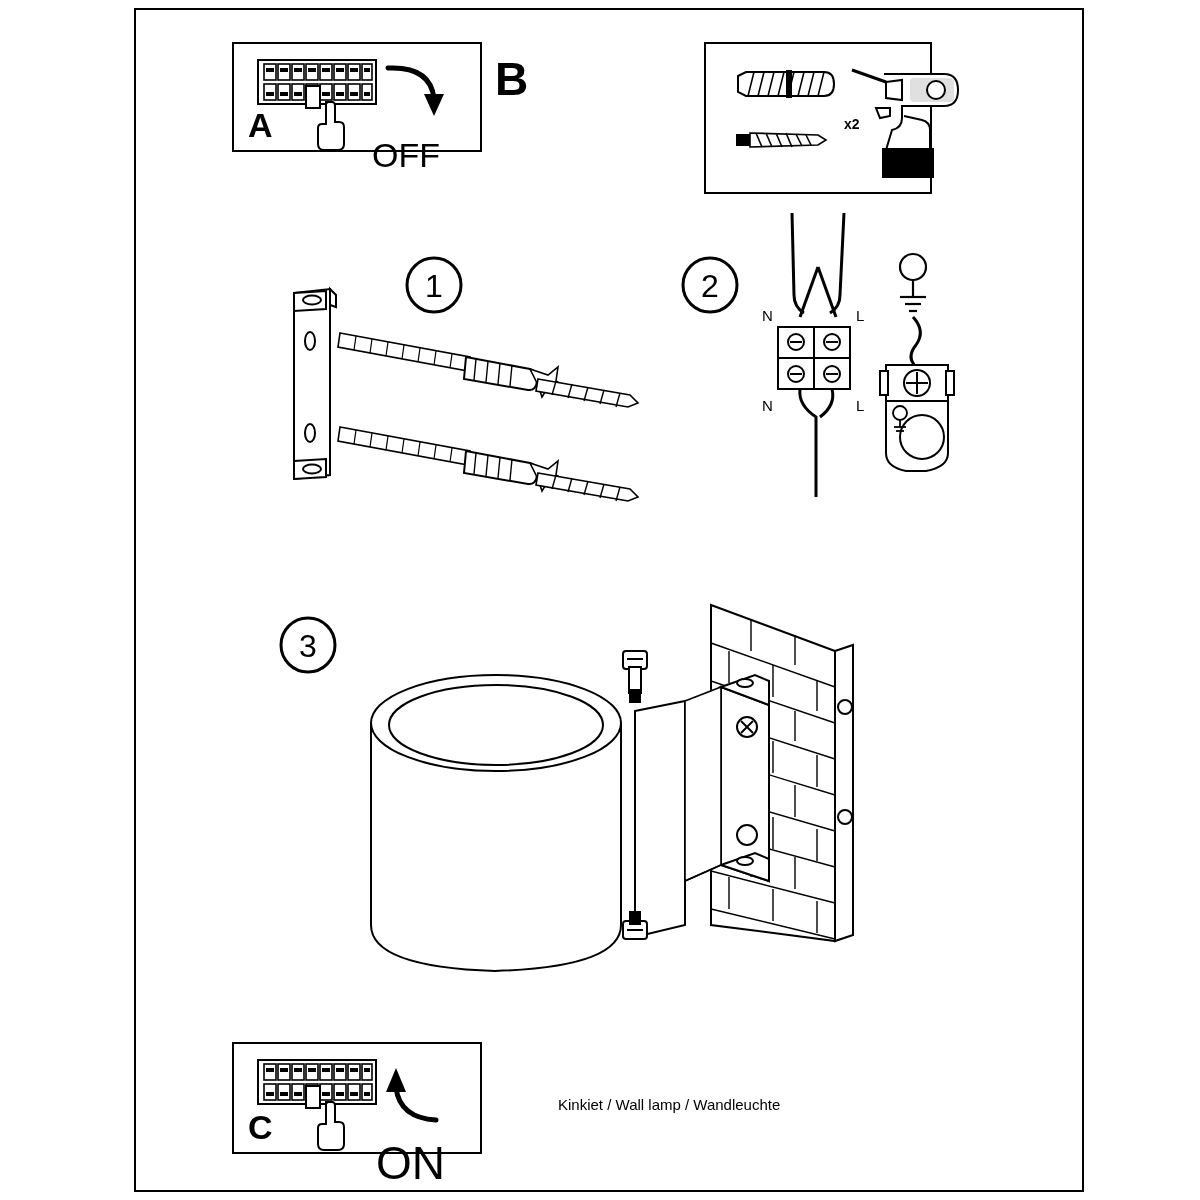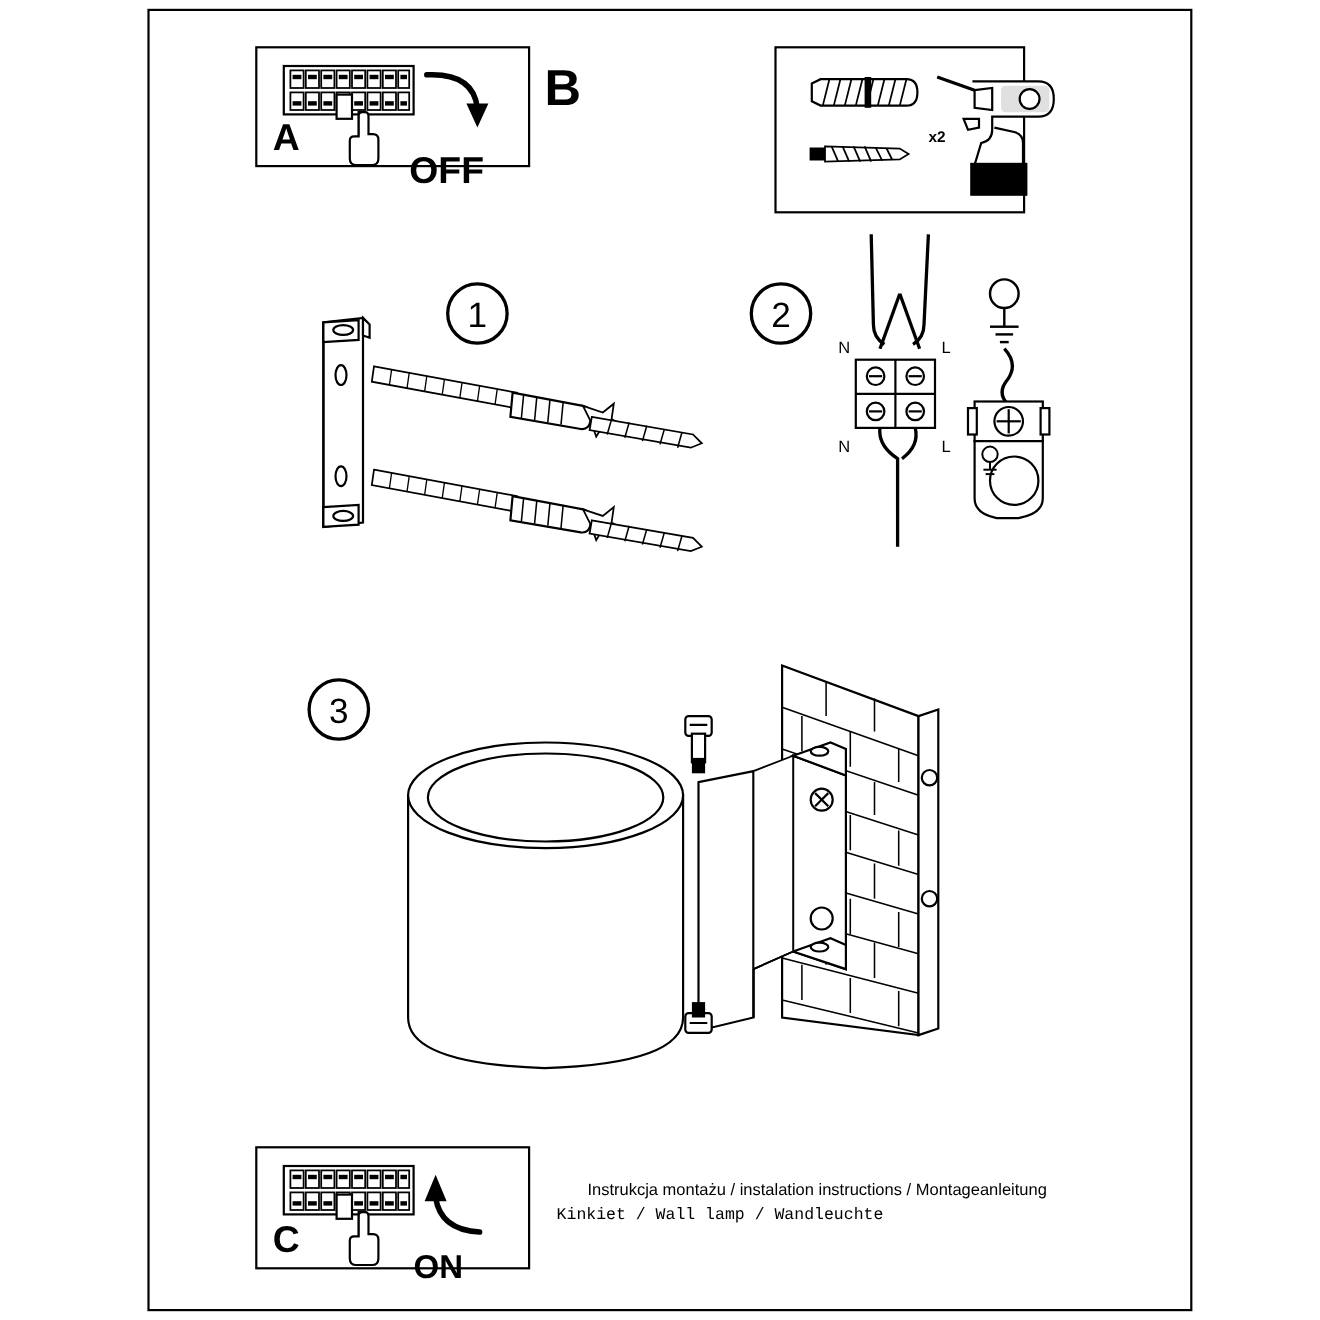--- a/index.html
+++ b/index.html
@@ -1,20 +1,20 @@
 <!DOCTYPE html>
 <html><head>
 <meta charset="utf-8">
 <style>
   html,body{margin:0;padding:0;background:#ffffff;}
   body{width:1200px;height:1200px;font-family:"Liberation Sans",sans-serif;color:#000;}
   #sheet{position:relative;width:1200px;height:1200px;overflow:hidden;}
   .frame{position:absolute;left:134px;top:8px;width:950px;height:1184px;border:2px solid #000;box-sizing:border-box;}
   .box{position:absolute;border:2px solid #000;box-sizing:border-box;background:#fff;}
-  .lbl{position:absolute;font-weight:bold;}
+  .lbl{position:absolute;font-weight:normal;}
   svg{display:block;}
   .cap{position:absolute;font-size:15px;line-height:23px;}
   .big{font-size:46px;font-weight:bold;}
   .mid{font-size:34px;font-weight:bold;}
   .sm{font-size:14px;}
   .num-circle{position:absolute;}
 </style>
 </head>
 <body>
 
@@ -395,19 +395,18 @@
         <path d="M18 24 L18 6 Q18 2 22 2" fill="none" stroke="#000" stroke-width="1.4"></path>
       </svg>
     </div>
     <div style="position:absolute;left:146px;top:18px;">
       <svg width="72" height="66" viewBox="0 0 72 66">
         <path d="M56 58 Q20 56 16 26" fill="none" stroke="#000" stroke-width="5" stroke-linecap="round"></path>
         <path d="M6 30 L16 6 L26 30 Z" fill="#000"></path>
       </svg>
     </div>
     <div class="lbl mid" style="left:14px;top:64px;">C</div>
-    <div class="lbl" style="left:142px;top:92px;font-size:30px;">ON</div>
-  </div>
-
-  <div class="cap" style="left:534px;top:1070px;">Instrukcja montażu / instalation instructions / Montageanleitung</div>
-  <div class="cap" style="left:506px;top:1093px;font-family:Liberation Mono, monospace;">Kinkiet / Wall lamp / Wandleuchte</div>
+    <div class="lbl" style="left:142px;top:92px;font-size:46px;">ON</div>
+  </div>
+
+  <div class="cap" style="left:558px;top:1093px;">Kinkiet / Wall lamp / Wandleuchte</div>
 
 </div>
 
 </body></html>

